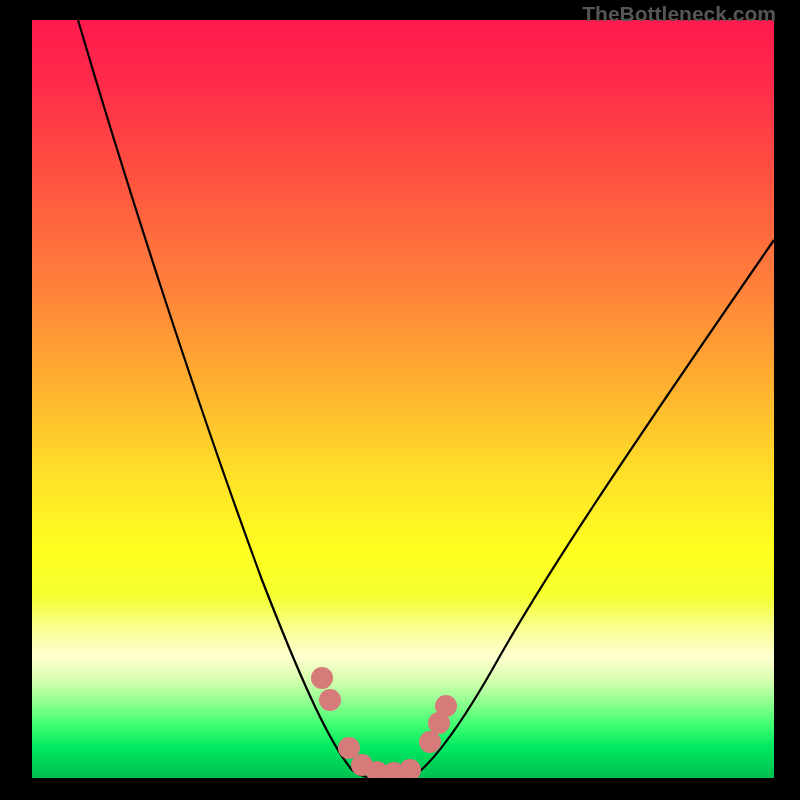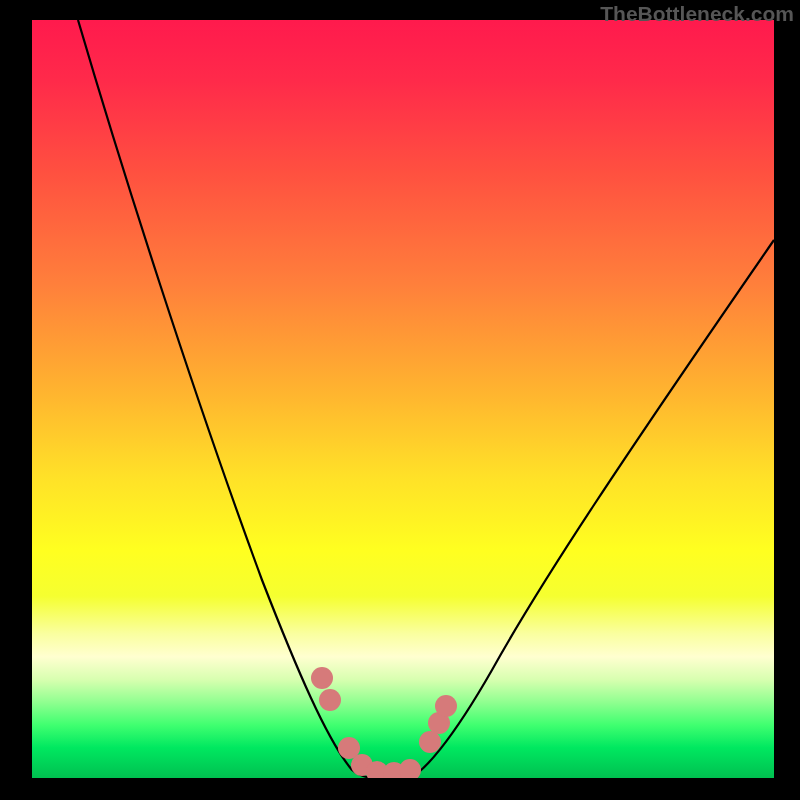--- a/index.html
+++ b/index.html
@@ -14,21 +14,21 @@
           #ffe028 60%,
           #ffff20 70%,
           #f5ff30 76%,
           #faffa0 81%,
           #ffffd0 84%,
           #d8ffb0 87%,
           #90ff90 90%,
           #40ff70 93%,
           #00e860 96%,
           #00c050 100%)}
-  .watermark{position:absolute;right:6px;top:2px;font:600 21px Arial,Helvetica,sans-serif;color:#565656;letter-spacing:0px}
+  .watermark{position:absolute;right:24px;top:2px;font:600 21px Arial,Helvetica,sans-serif;color:#565656;letter-spacing:0px}
   svg{position:absolute;left:0;top:0}
 </style>
 </head>
 <body>
 
 <div class="frame">
   <div class="plot">
 
     <svg width="742" height="758" viewBox="0 0 742 758">
 

